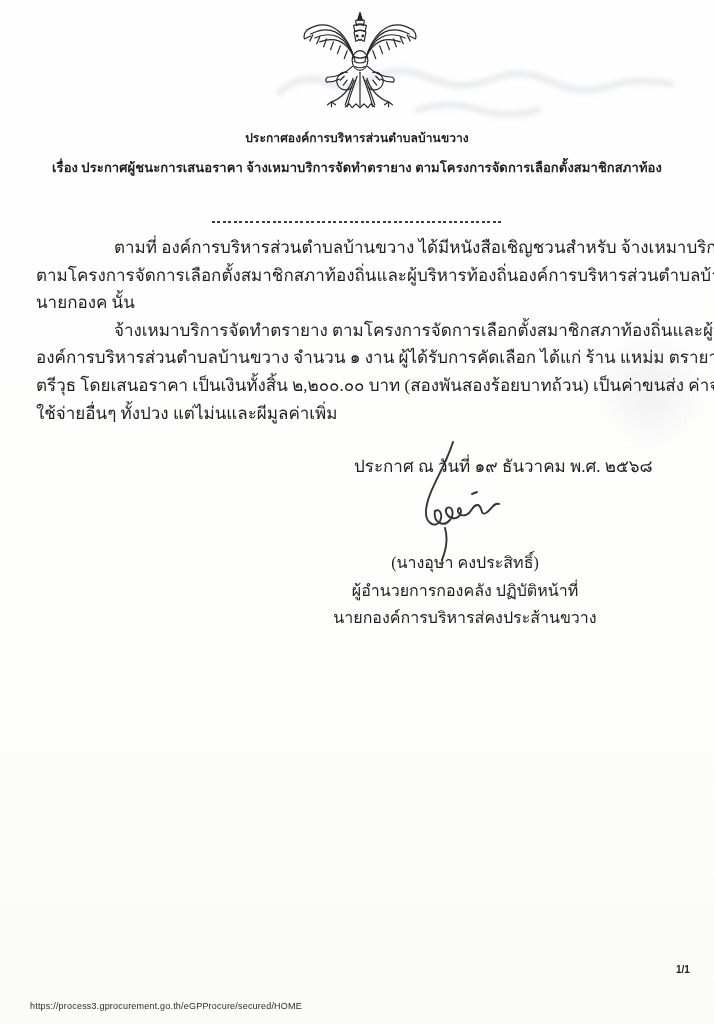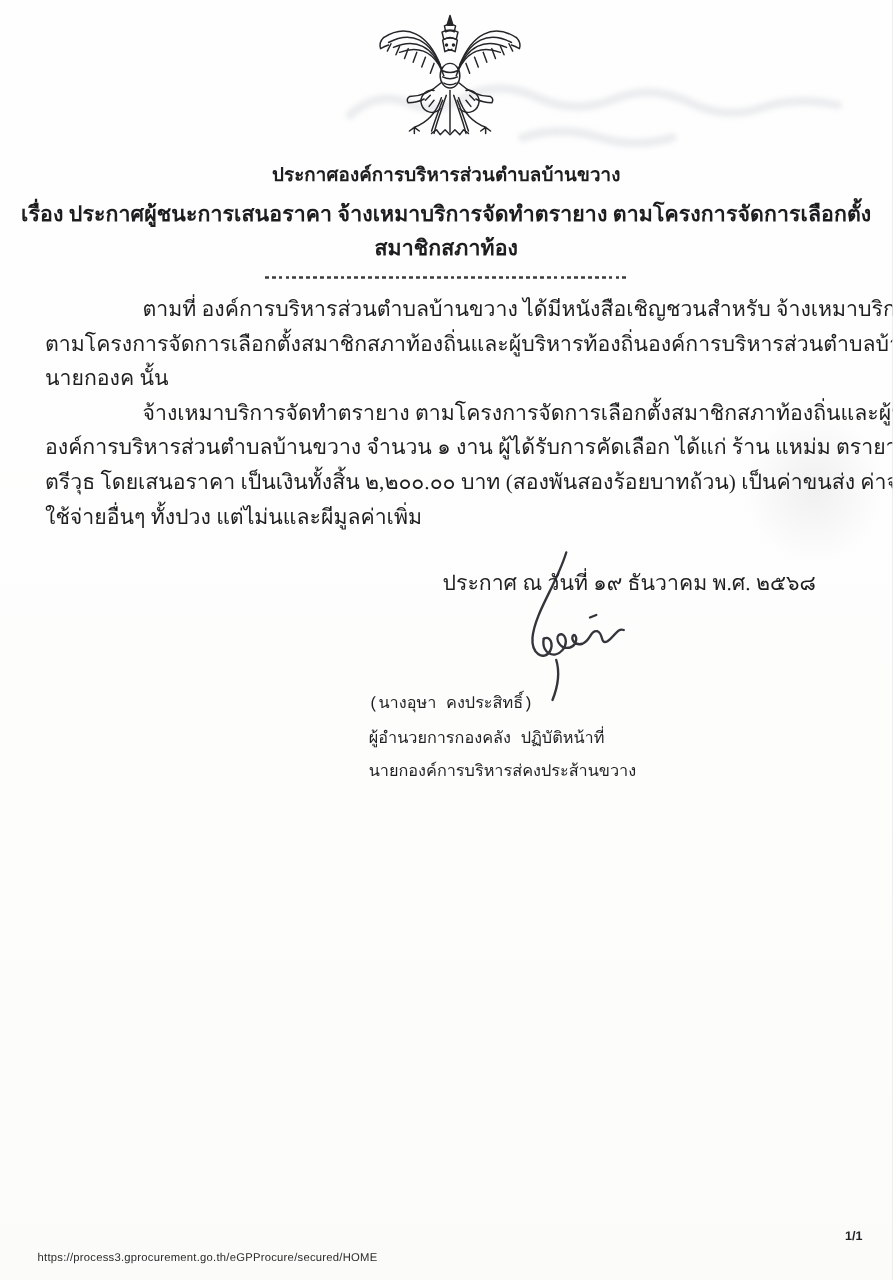--- a/index.html
+++ b/index.html
@@ -11,47 +11,47 @@
   .page{
     position:relative;
     width:714px;height:1024px;
     background:linear-gradient(180deg,#fefefe 0%,#fdfdfc 60%,#fbfbfa 100%);
     overflow:hidden;
     color:#1d1d1f;
   }
   .abs{position:absolute;}
   .center{width:714px;text-align:center;}
   .bold{font-weight:bold;}
-  .doc-text{font-size:17px;letter-spacing:.1px;color:#1d1d1f;}
-  .title-line{font-size:15px;}
+  .doc-text{font-size:13px;letter-spacing:.1px;color:#1d1d1f;}
+  .title-line{font-size:12px;}
   .body-block{
     position:absolute;left:36px;top:234px;width:652px;
     font-size:17px;line-height:27.6px;color:#1e1e20;
   }
   .body-line{white-space:nowrap;}
   .indent{padding-left:78px;}
   .divider{
     position:absolute;left:212px;top:221px;width:290px;height:2px;
     background:repeating-linear-gradient(90deg,#3c3c3c 0 3px,transparent 3px 5.5px);
   }
   .date-line{
     position:absolute;left:354px;top:452px;
     font-size:17px;white-space:nowrap;color:#1e1e20;
   }
   .sig-block{
     position:absolute;left:295px;top:549px;width:340px;
-    font-size:13px;line-height:27.6px;color:#1e1e20;font-family:Liberation Mono, monospace;
+    text-align:center;font-size:16px;line-height:27.6px;color:#1e1e20;
   }
   .footer-url{
     position:absolute;left:30px;top:1001px;
     font-family:"Liberation Sans", sans-serif;
     font-size:9px;color:#2a2a2a;letter-spacing:.2px;text-align:right;
   }
   .page-num{
-    position:absolute;left:676px;top:984px;
+    position:absolute;left:676px;top:964px;
     font-family:"Liberation Sans", sans-serif;
     font-size:10px;font-weight:bold;color:#222;
   }
   .watermark{
     position:absolute;left:268px;top:52px;
     opacity:.16;filter:blur(2px);
   }
   .smudge{
     position:absolute;left:596px;top:330px;width:110px;height:120px;
     background:radial-gradient(ellipse at center,rgba(120,120,125,.10),rgba(120,120,125,0) 70%);

